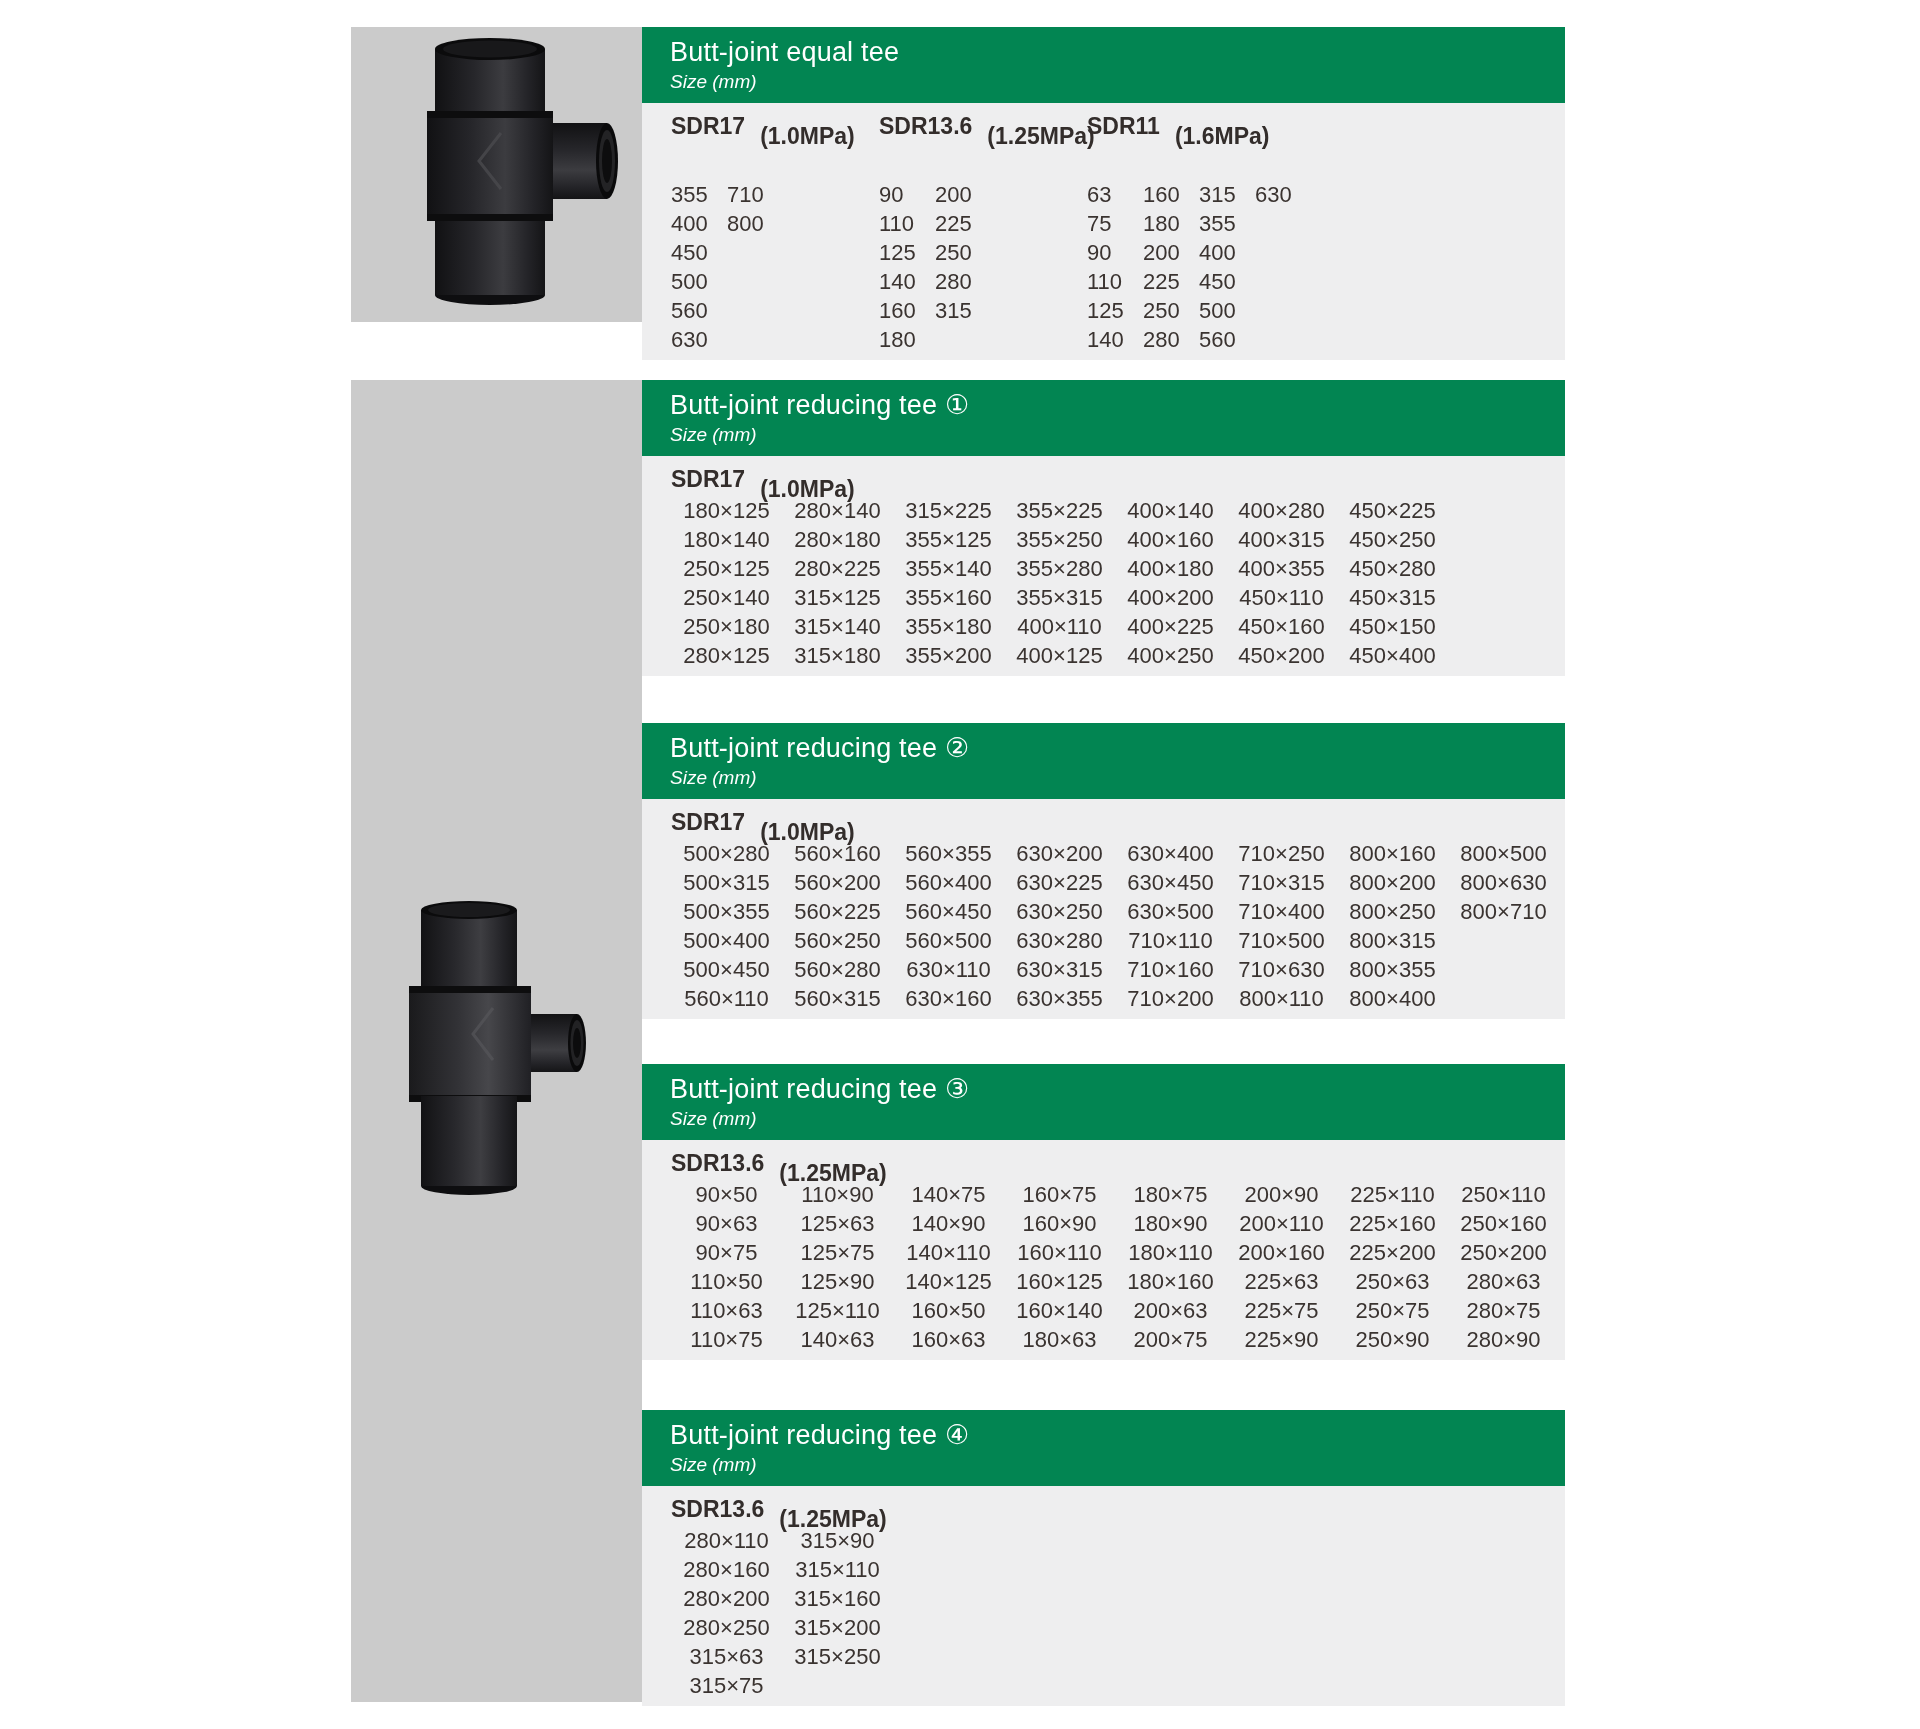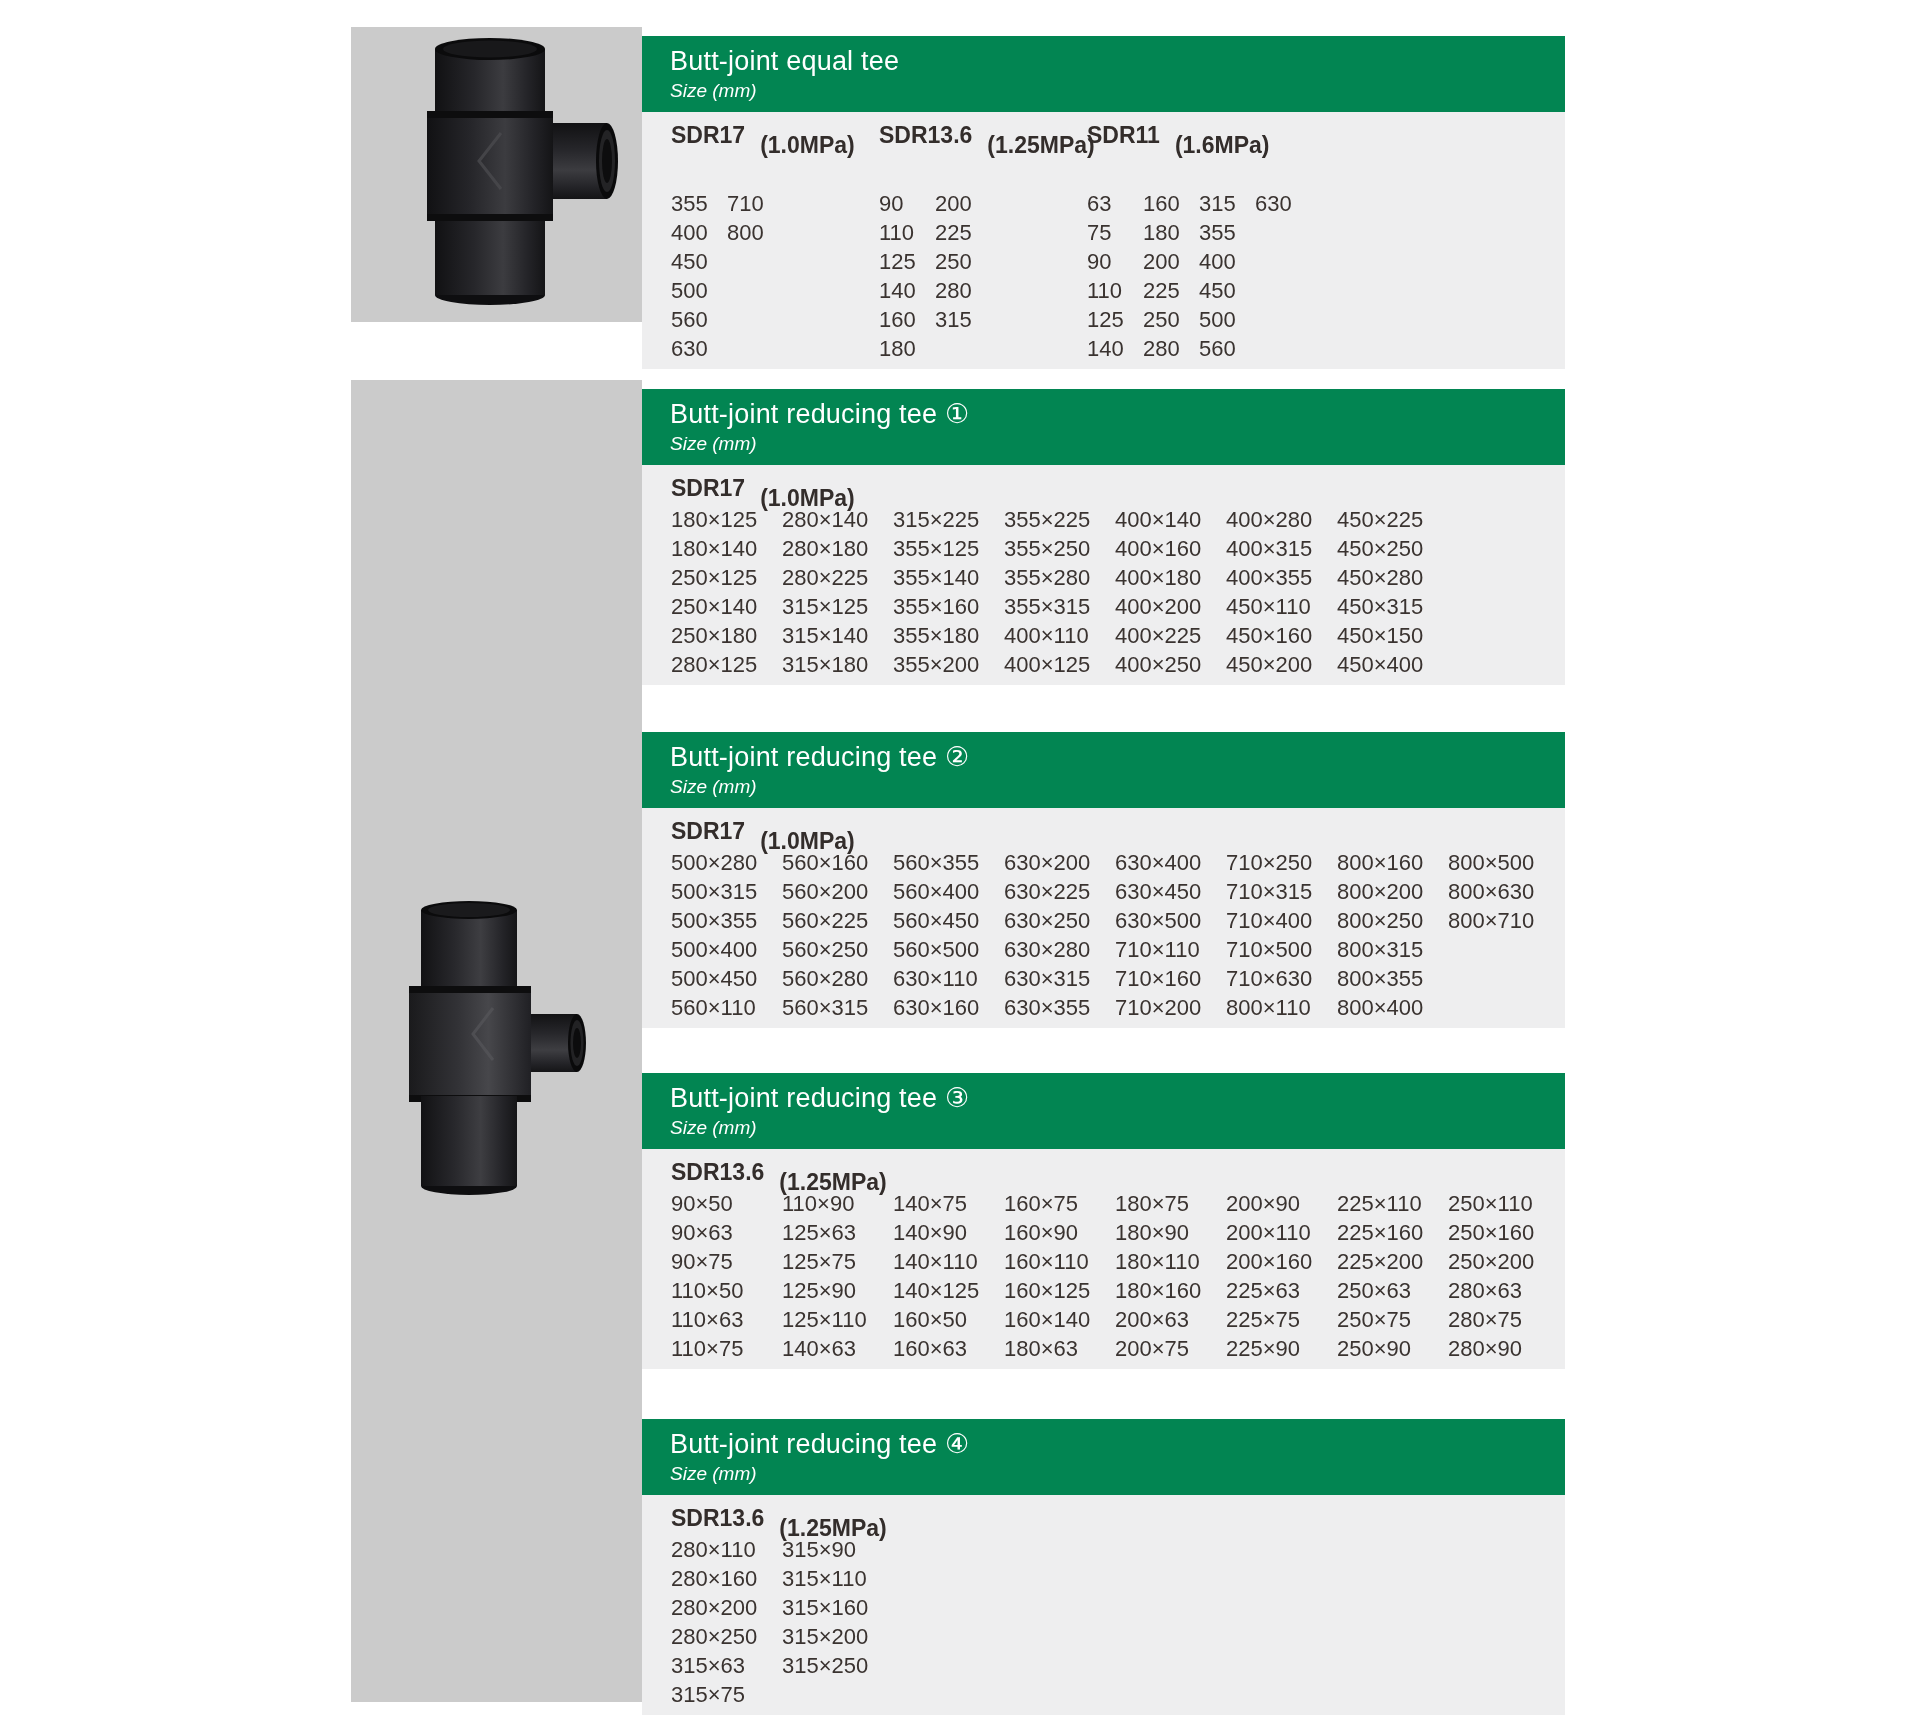--- a/index.html
+++ b/index.html
@@ -10,38 +10,38 @@
   }
   .photo-panel { position:absolute; left:351px; width:291px; background:#cbcbcb; overflow:hidden; }
   .p1 { top:27px;  height:295px; }
   .p2 { top:380px; height:1322px; }
 
   .spec-table { position:absolute; left:642px; width:923px; }
   .t0 { top:27px; } .t1 { top:380px; } .t2 { top:723px; } .t3 { top:1064px; } .t4 { top:1410px; }
 
   .thead {
     background:#028552; color:#ffffff;
-    height:76px; padding:10px 20px 10px 28px;margin-top:9px;
+    height:76px; padding:10px 20px 10px 28px;
   }
   .ttitle { font-size:27px; line-height:31px; font-weight:500; letter-spacing:.2px; }
   .tsub   { font-size:19px; line-height:23px; margin-top:2px; font-weight:400;font-style:italic; }
 
   .tbody {
     background:#eeeeef; min-height:218px;
     padding:6px 0 6px 29px; display:flex; align-items:flex-start;
   }
   .group { flex:0 0 auto; }
   .t0 .group:nth-child(1), .t0 .group:nth-child(2) { width:208px; }
   .spec-row { height:34px; display:flex; align-items:center;
               font-size:23px; font-weight:700; color:#332d2b; }
   .pressure { margin-left:15px;margin-top:20px; }
   .cols { display:flex; }
   .col  { display:flex; flex-direction:column; }
   .t0 .col { width:56px;margin-top:37px; }
-  .t1 .col, .t2 .col, .t3 .col, .t4 .col { width:111px; }
+  .t1 .col, .t2 .col, .t3 .col, .t4 .col { width:111px;align-items:center; }
   .cell { height:29px; display:flex; align-items:center;
           font-size:22px; color:#3a3330; white-space:nowrap; }
 </style>
 </head>
 <body>
 
 <div class="photo-panel p1">
   <svg viewBox="0 0 291 295" width="291" height="295">
     <defs>
       <linearGradient id="gv1" x1="0" y1="0" x2="1" y2="0">

